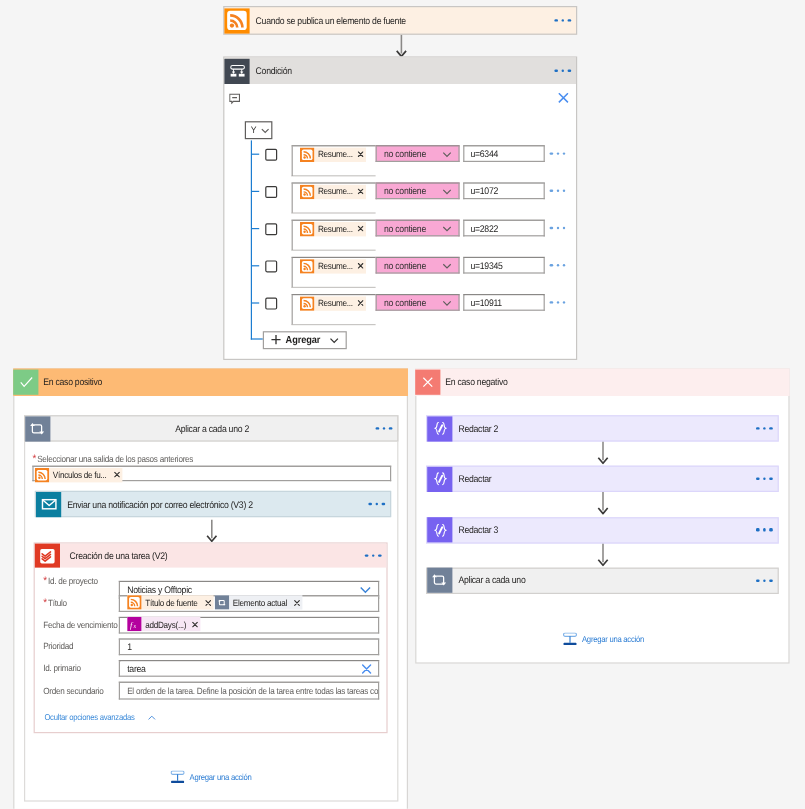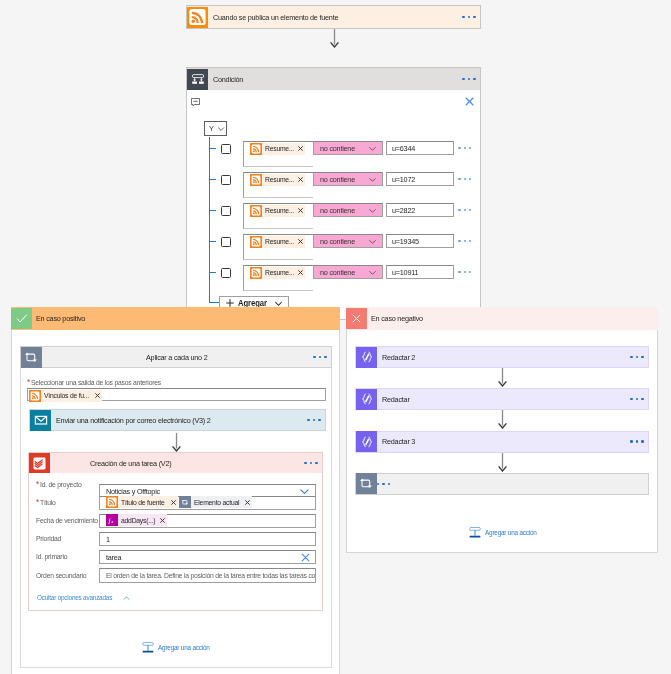--- a/index.html
+++ b/index.html
@@ -13,21 +13,21 @@
 .card{position:absolute;display:flex;align-items:center;box-sizing:border-box;border:1px solid #c8c6c4;}
 .card>.ico{width:21px;height:21px;flex:0 0 21px;display:flex;align-items:center;justify-content:center;}
 .card>.ttl{flex:1 1 auto;padding-left:5px;font-size:8px;color:#201f1e;white-space:nowrap;overflow:hidden;}
 .dots{flex:0 0 auto;display:flex;align-items:center;gap:3px;padding-right:4.5px;}
 .dots i{display:block;width:2.4px;height:2.4px;border-radius:50%;background:#1d6fc4;}
 
 
 .arrow{position:absolute;}
 
 
-#condPanel{position:absolute;background:#fff;border:1px solid #c8c6c4;box-sizing:border-box;margin-top:20px;}
+#condPanel{position:absolute;background:#fff;border:1px solid #c8c6c4;box-sizing:border-box;}
 #condHeader{position:absolute;left:0;top:0;right:0;height:22px;display:flex;align-items:center;background:#e1dfdd;}
 #condHeader .ico{width:21px;height:21px;flex:0 0 21px;display:flex;align-items:center;justify-content:center;background:#414852;}
 #condHeader .ico svg{width:14px;height:14px;}
 #condHeader .ttl{flex:1 1 auto;padding-left:5px;font-size:8px;color:#201f1e;white-space:nowrap;}
 
 .ckbox{position:absolute;width:10px;height:10px;border:1.1px solid #3b3a39;box-sizing:border-box;background:#fff;border-radius:1.5px;}
 .tokenbox{position:absolute;box-sizing:border-box;border:1px solid #a19f9d;border-top-color:#8a8886;background:#fff;}
 .chip{position:absolute;display:flex;align-items:center;background:#fdf0e3;box-sizing:border-box;}
 .chip .cico{flex:0 0 auto;display:flex;align-items:center;}
 .chip .ctxt{font-size:7.5px;color:#201f1e;padding:0 1.5px 0 3px;white-space:nowrap;}
@@ -404,21 +404,21 @@
     </div>
 
     <div class="arrow" style="left:150px;top:86px;">
       <svg width="11" height="19" viewBox="0 0 11 19">
         <path d="M5.5 0 V15.5" stroke="#8a8886" stroke-width="1.3" fill="none"></path>
         <path d="M1.6 13.4 L5.5 18 L9.4 13.4" stroke="#3b3a39" stroke-width="1.4" fill="none"></path>
       </svg>
     </div>
 
     <div class="abs" style="left:7px;top:105px;width:295px;height:159px;border:1px solid #e7cece;background:#fff;">
-      <div class="abs" style="left:0;top:0;width:293px;height:20px;background:#fbe5e5;display:flex;align-items:center;gap:32px;">
+      <div class="abs" style="left:0;top:0;width:293px;height:20px;background:#fbe5e5;display:flex;align-items:center;">
         <div class="ico" style="width:21px;height:20px;flex:0 0 21px;display:flex;align-items:center;justify-content:center;background:#e03a24;">
           <svg width="15" height="15" viewBox="0 0 15 15">
             <rect x="1.5" y="1.5" width="12" height="12" rx="1.4" fill="#fff"></rect>
             <path d="M3.1 5.5 L5.6 7.4 L10.1 3.9" fill="none" stroke="#e03a24" stroke-width="1.3" stroke-linecap="round" stroke-linejoin="round"></path>
             <path d="M3.1 7.6 L5.6 9.5 L10.1 6.0" fill="none" stroke="#e03a24" stroke-width="1.3" stroke-linecap="round" stroke-linejoin="round"></path>
             <path d="M3.1 9.7 L5.6 11.6 L10.1 8.1" fill="none" stroke="#e03a24" stroke-width="1.3" stroke-linecap="round" stroke-linejoin="round"></path>
           </svg>
         </div>
         <div style="flex:1;padding-left:8px;font-size:8px;color:#201f1e;white-space:nowrap;"><span class="nw">Creación de una tarea (V2)</span></div>
         <div class="dots">
@@ -624,20 +624,21 @@
         </svg>
       </div>
       <div class="card" style="left:8px;top:164.89999999999998px;width:294px;height:22px;background:#f0f0f0;border-color:#d2d0ce;">
         <div class="ico" style="background:#718198;">
           <svg width="21" height="21" viewBox="0 0 42 42">
             <path d="M12.0 13.5 L12.0 25.0 a2.4 2.4 0 0 0 2.4 2.4 L27.4 27.4 L27.4 16.6 a2.4 2.4 0 0 0 -2.4 -2.4 L14.0 14.2" fill="none" stroke="#fff" stroke-width="2.1" stroke-linejoin="round" stroke-linecap="butt"></path>
             <path d="M8.2 16.0 L12.2 11.0 L16.2 16.0 Z" fill="#fff"></path>
             <path d="M23.6 25.0 L27.6 30.0 L31.6 25.0 Z" fill="#fff"></path>
           </svg>
         </div>
+        <div class="ttl"><span class="nw">Aplicar a cada uno</span></div>
         <div class="dots">
           <i></i>
           <i></i>
           <i></i>
         </div>
       </div>
     </div>
 
   <div class="addaction" style="left:122px;top:218.5px;">
     <span style="display:flex;">

